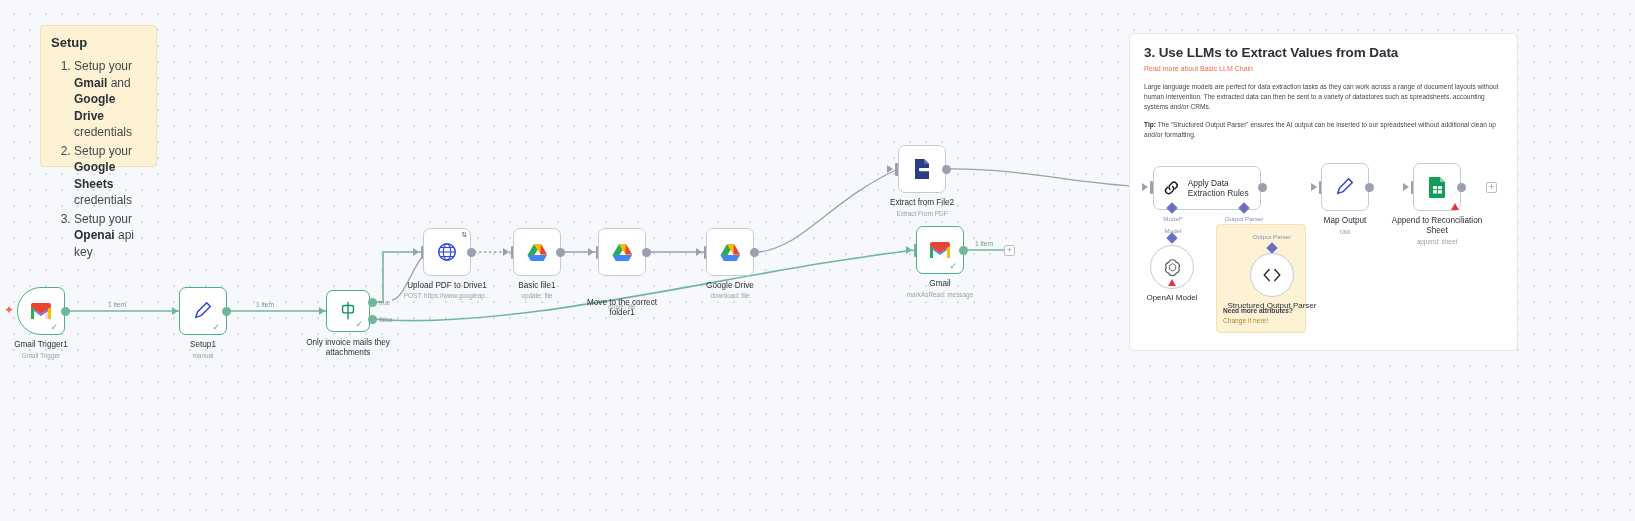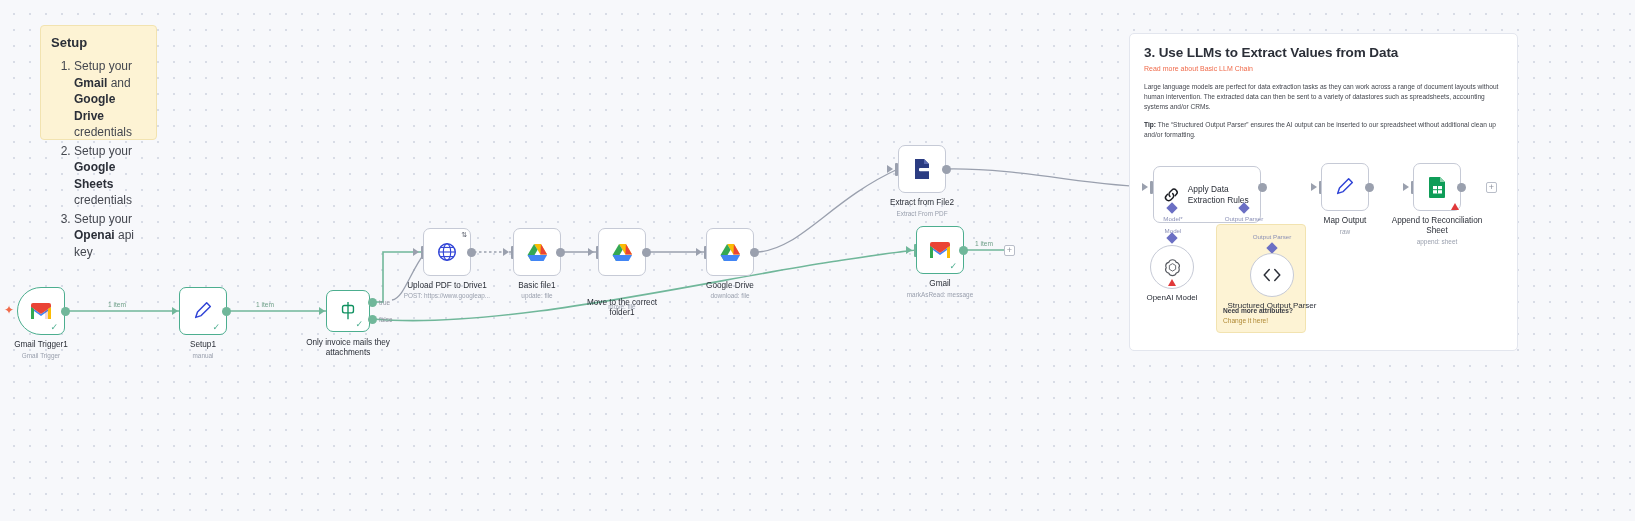--- a/index.html
+++ b/index.html
@@ -24,21 +24,21 @@
     pointer-events: none;
   }
 
   
   .sticky {
     position: absolute;
     background: #fdf3d4;
     border: 1px solid #f2e3b0;
     border-radius: 4px;
   }
-  .sticky-setup { left: 40px; top: 25px; width: 117px; height: 115px; padding: 9px 10px; }
+  .sticky-setup { left: 40px; top: 25px; width: 117px; height: 142px; padding: 9px 10px; }
   .sticky-setup h2 {
     margin: 0 0 6px 0; font-size: 13px; font-weight: bold; color: #2b2f38;
   }
   .sticky-setup ol {
     margin: 8px; padding-left: 15px; font-size: 12px; line-height: 1.38; color: #44474f;
   }
   .sticky-setup ol li { margin-bottom: 2px; }
   .sticky-setup b { font-weight: bold; color: #2b2f38; }
 
   .sticky-attr {
@@ -100,21 +100,21 @@
     border-right: 4px solid transparent;
     border-bottom: 7px solid #e0383a;
   }
   .node .retry-ic {
     position: absolute; right: 3px; top: 2px;
     font-size: 7px; color: #5a5f6c;
   }
 
   
   .node.wide .box {
-    width: 108px; height: 57px;
+    width: 108px; height: 44px;
     justify-content: flex-start; padding-left: 9px; gap: 8px;
   }
   .node.wide .wlabel {
     font-size: 8.4px; color: #2b2f38; line-height: 1.25;
   }
 
   
   .subnode { position: absolute; }
   .subnode .circle {
     width: 44px; height: 44px; border-radius: 50%;

